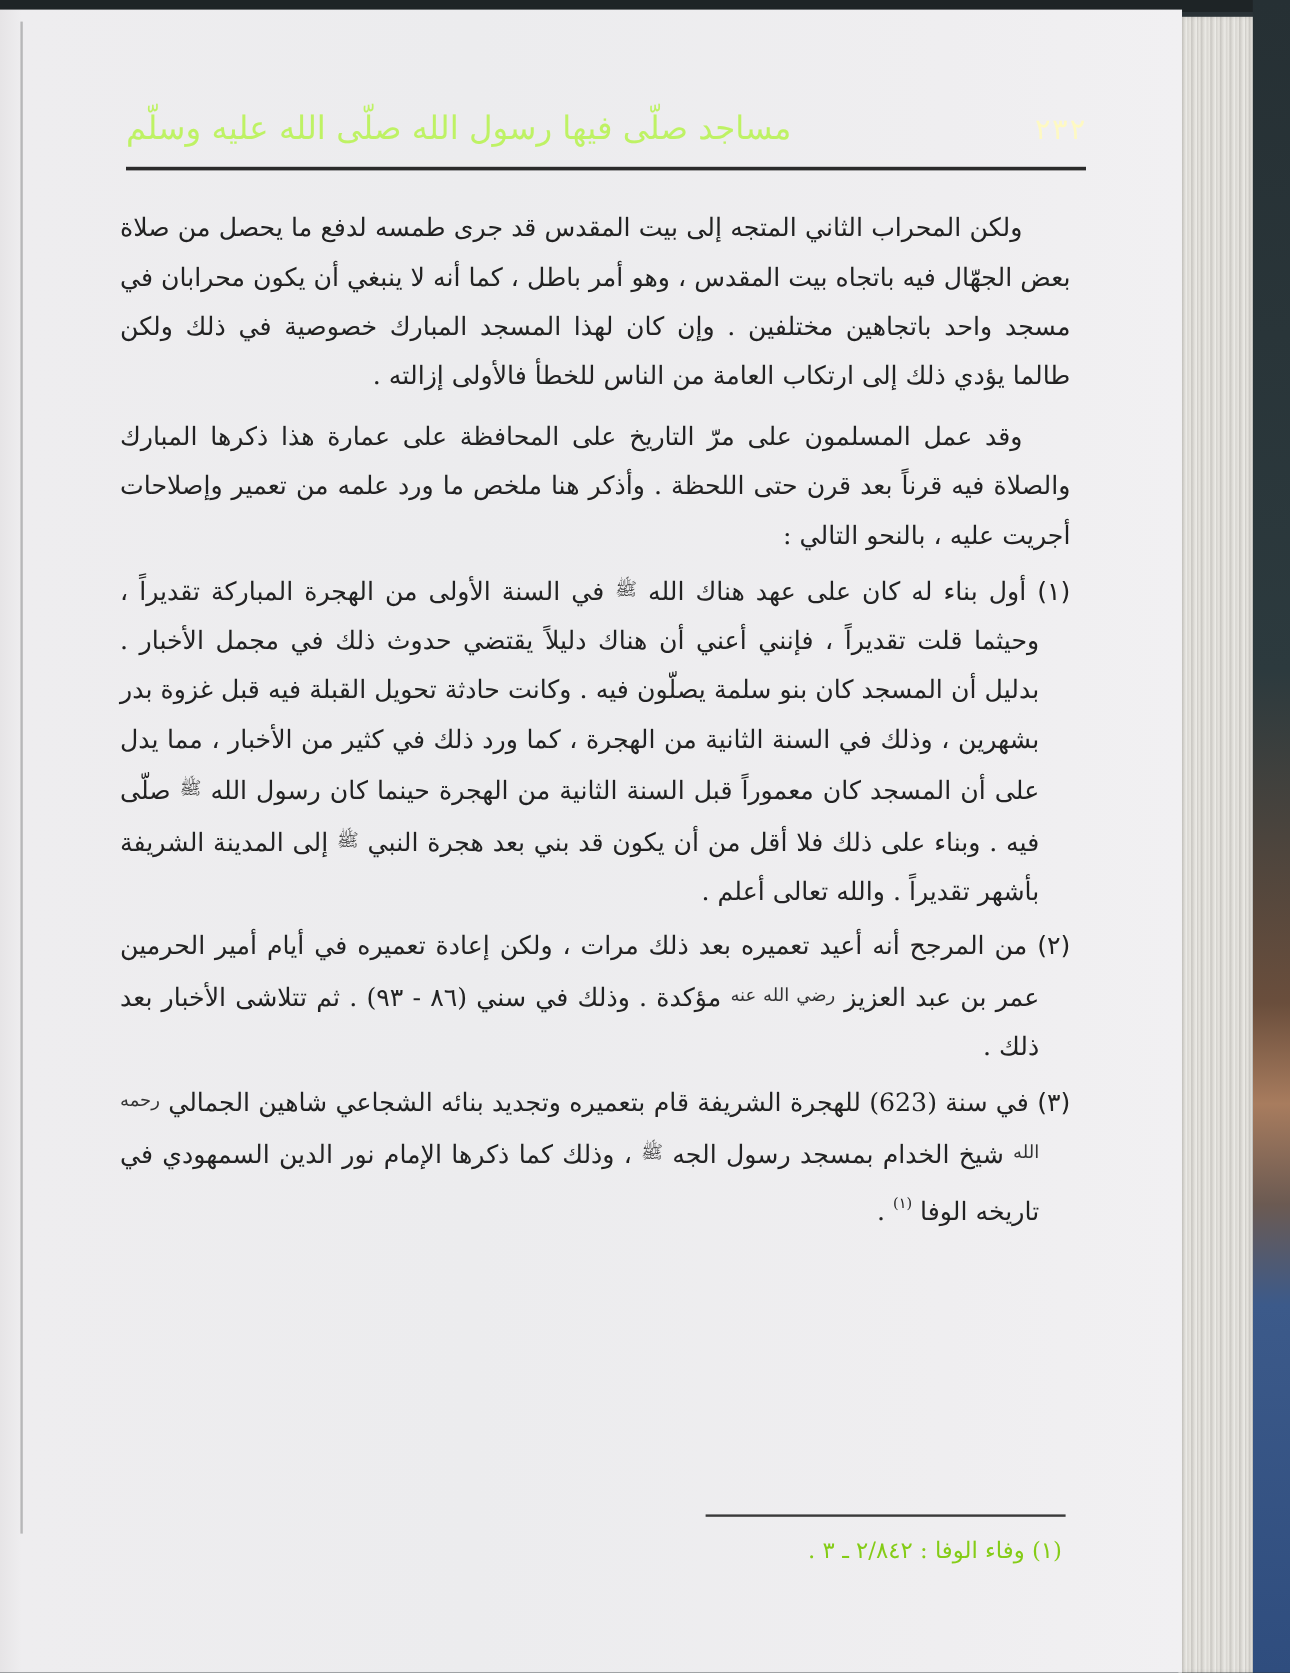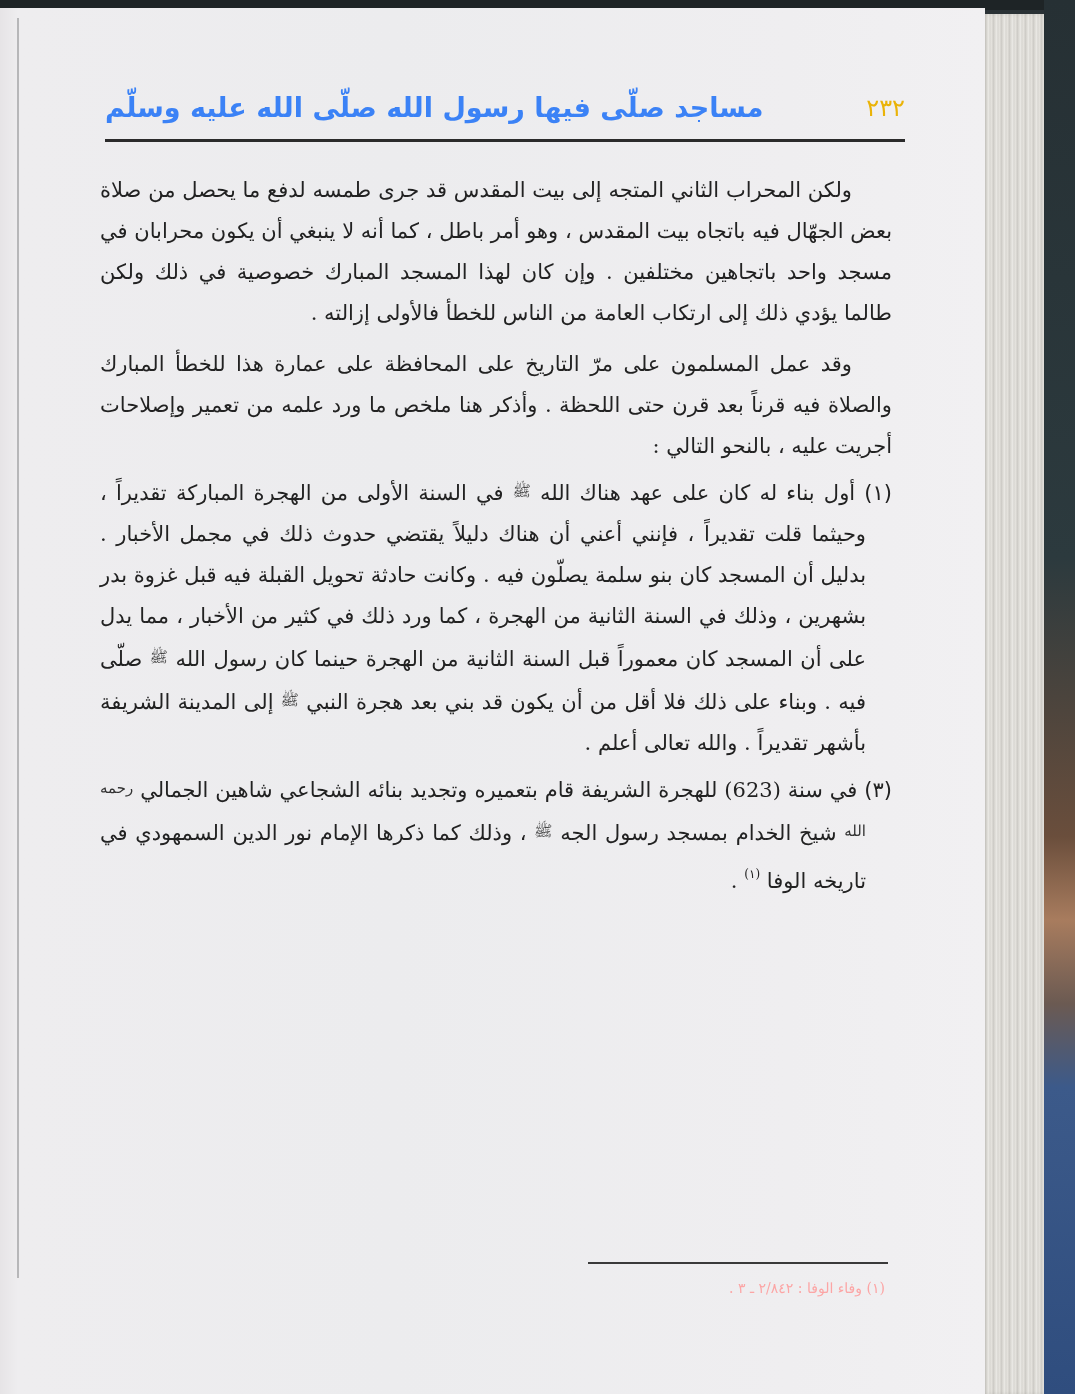--- a/index.html
+++ b/index.html
@@ -48,33 +48,33 @@
     }
     .header {
       position: absolute;
       left: 105px; top: 92px;
       width: 800px; height: 46px;
       direction: rtl;
     }
     .page-number {
       position: absolute;
       right: 0; top: 2px;
-      font-family: Liberation Serif, serif;
+      font-family: Liberation Mono, monospace;
       font-size: 24px;
-      color: #eab308;
+      color: #fef9c3;
       letter-spacing: 2px;
       text-align: center;
     }
     .running-title {
       position: absolute;
       left: 0; top: 0;
       font-family: "DejaVu Sans", sans-serif;
-      font-weight: bold;
+      font-weight: normal;
       font-size: 27px;
-      color: #3b82f6;
+      color: #bef264;
       direction: rtl;
       white-space: nowrap;
     }
     .header-rule {
       position: absolute;
       left: 105px; top: 139px;
       width: 800px; height: 3px;
       background: #2b2b2b;
     }
     .body-text {
@@ -115,22 +115,22 @@
     .footnote-rule {
       position: absolute;
       left: 588px; top: 1262px;
       width: 300px; height: 2px;
       background: #3a3a3a;
     }
     .footnote {
       position: absolute;
       right: 190px; top: 1280px;
       direction: rtl;
-      font-size: 14px;
-      color: #fca5a5;
+      font-size: 19px;
+      color: #84cc16;
       white-space: nowrap;
     }
   </style>
 </head>
 <body>
 
 <div class="top-shadow"></div>
 <div class="desk-right"></div>
 <div class="page-edges"></div>
 
@@ -139,33 +139,39 @@
 </div>
 
 <div class="header">
   <span class="page-number">٢٣٢</span>
   <span class="running-title">مساجد صلّى فيها رسول الله صلّى الله عليه وسلّم</span>
 </div>
 <div class="header-rule"></div>
 
 <div class="body-text">
   <p class="para">ولكن المحراب الثاني المتجه إلى بيت المقدس قد جرى طمسه لدفع ما يحصل من صلاة بعض الجهّال فيه باتجاه بيت المقدس ، وهو أمر باطل ، كما أنه لا ينبغي أن يكون محرابان في مسجد واحد باتجاهين مختلفين . وإن كان لهذا المسجد المبارك خصوصية في ذلك ولكن طالما يؤدي ذلك إلى ارتكاب العامة من الناس للخطأ فالأولى إزالته .</p>
-  <p class="para gap">وقد عمل المسلمون على مرّ التاريخ على المحافظة على عمارة هذا للخطأ المبارك والصلاة فيه قرناً بعد قرن حتى اللحظة . وأذكر هنا ملخص ما ورد علمه من تعمير وإصلاحات أجريت عليه ، بالنحو التالي :</p>
+  <p class="para gap">وقد عمل المسلمون على مرّ التاريخ على المحافظة على عمارة هذا ذكرها المبارك والصلاة فيه قرناً بعد قرن حتى اللحظة . وأذكر هنا ملخص ما ورد علمه من تعمير وإصلاحات أجريت عليه ، بالنحو التالي :</p>
 
   <p class="item">
     <span class="item-num">(١)</span>
     <span>أول بناء له كان على عهد هناك الله</span>
     <span class="honorific">ﷺ</span>
     <span>في السنة الأولى من الهجرة المباركة تقديراً ، وحيثما قلت تقديراً ، فإنني أعني أن هناك دليلاً يقتضي حدوث ذلك في مجمل الأخبار . بدليل أن المسجد كان بنو سلمة يصلّون فيه . وكانت حادثة تحويل القبلة فيه قبل غزوة بدر بشهرين ، وذلك في السنة الثانية من الهجرة ، كما ورد ذلك في كثير من الأخبار ، مما يدل على أن المسجد كان معموراً قبل السنة الثانية من الهجرة حينما كان رسول الله</span>
     <span class="honorific">ﷺ</span>
     <span>صلّى فيه . وبناء على ذلك فلا أقل من أن يكون قد بني بعد هجرة النبي</span>
     <span class="honorific">ﷺ</span>
     <span>إلى المدينة الشريفة بأشهر تقديراً . والله تعالى أعلم .</span>
   </p>
 
+  <p class="item">
+    <span class="item-num">(٢)</span>
+    <span>من المرجح أنه أعيد تعميره بعد ذلك مرات ، ولكن إعادة تعميره في أيام أمير الحرمين عمر بن عبد العزيز</span>
+    <span class="honorific">رضي الله عنه</span>
+    <span>مؤكدة . وذلك في سني (٨٦ - ٩٣) . ثم تتلاشى الأخبار بعد ذلك .</span>
+  </p>
 
   <p class="item">
     <span class="item-num">(٣)</span>
     <span>في سنة (623) للهجرة الشريفة قام بتعميره وتجديد بنائه الشجاعي شاهين الجمالي</span>
     <span class="honorific">رحمه الله</span>
     <span>شيخ الخدام بمسجد رسول الجه</span>
     <span class="honorific">ﷺ</span>
     <span>، وذلك كما ذكرها الإمام نور الدين السمهودي في تاريخه الوفا</span>
     <span class="fnref">(١)</span>
     <span>.</span>

